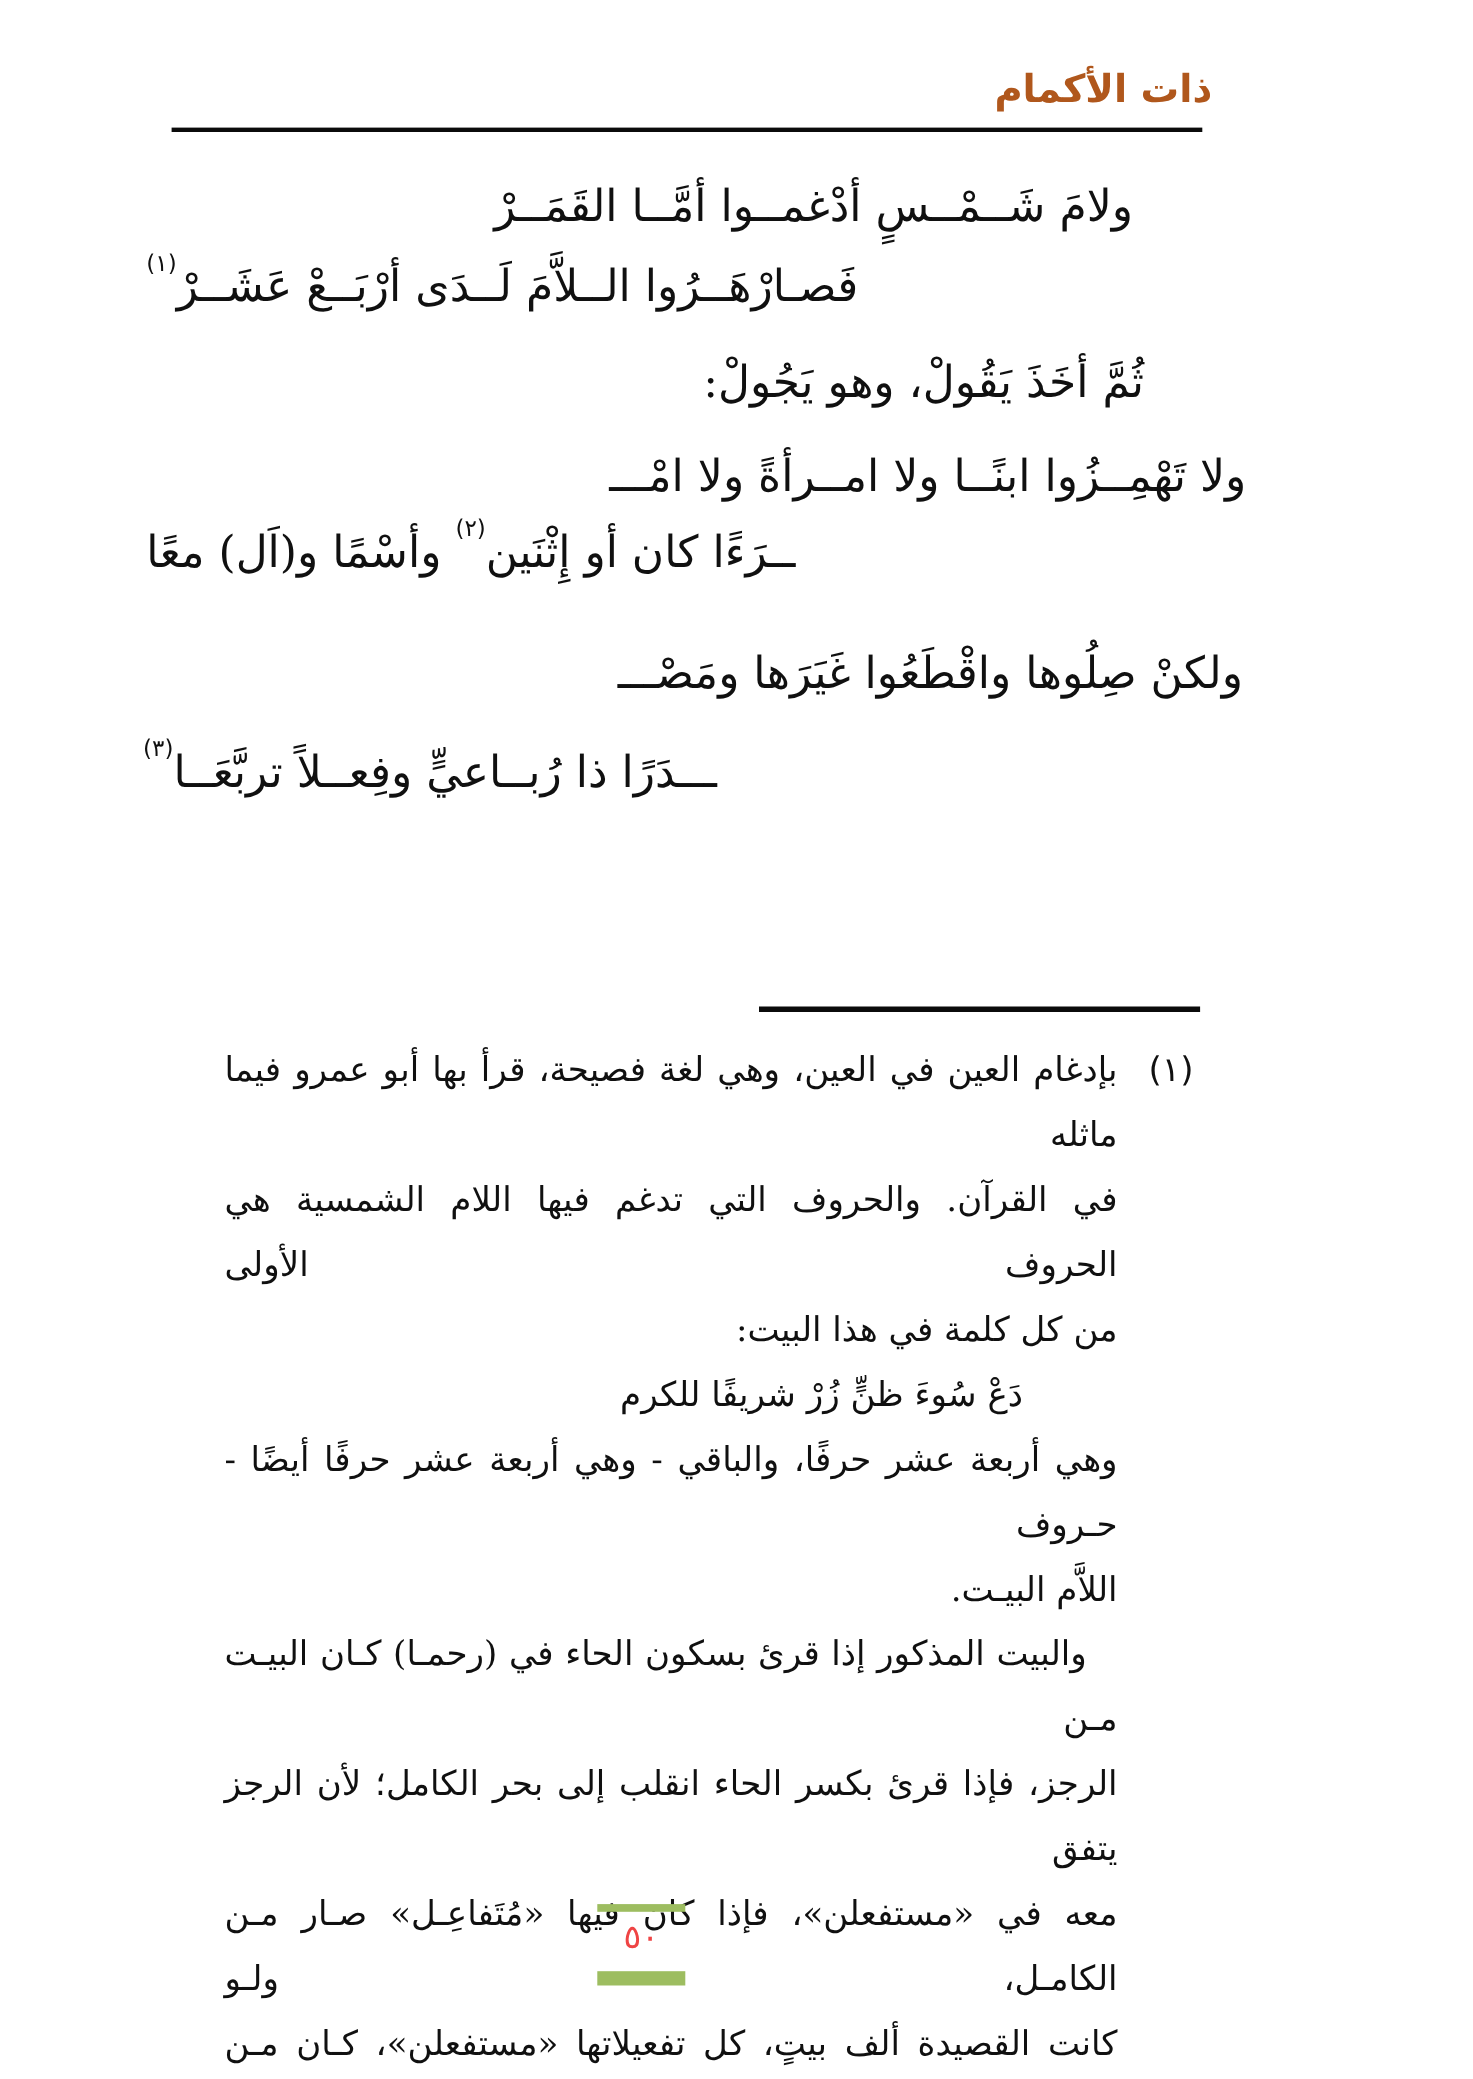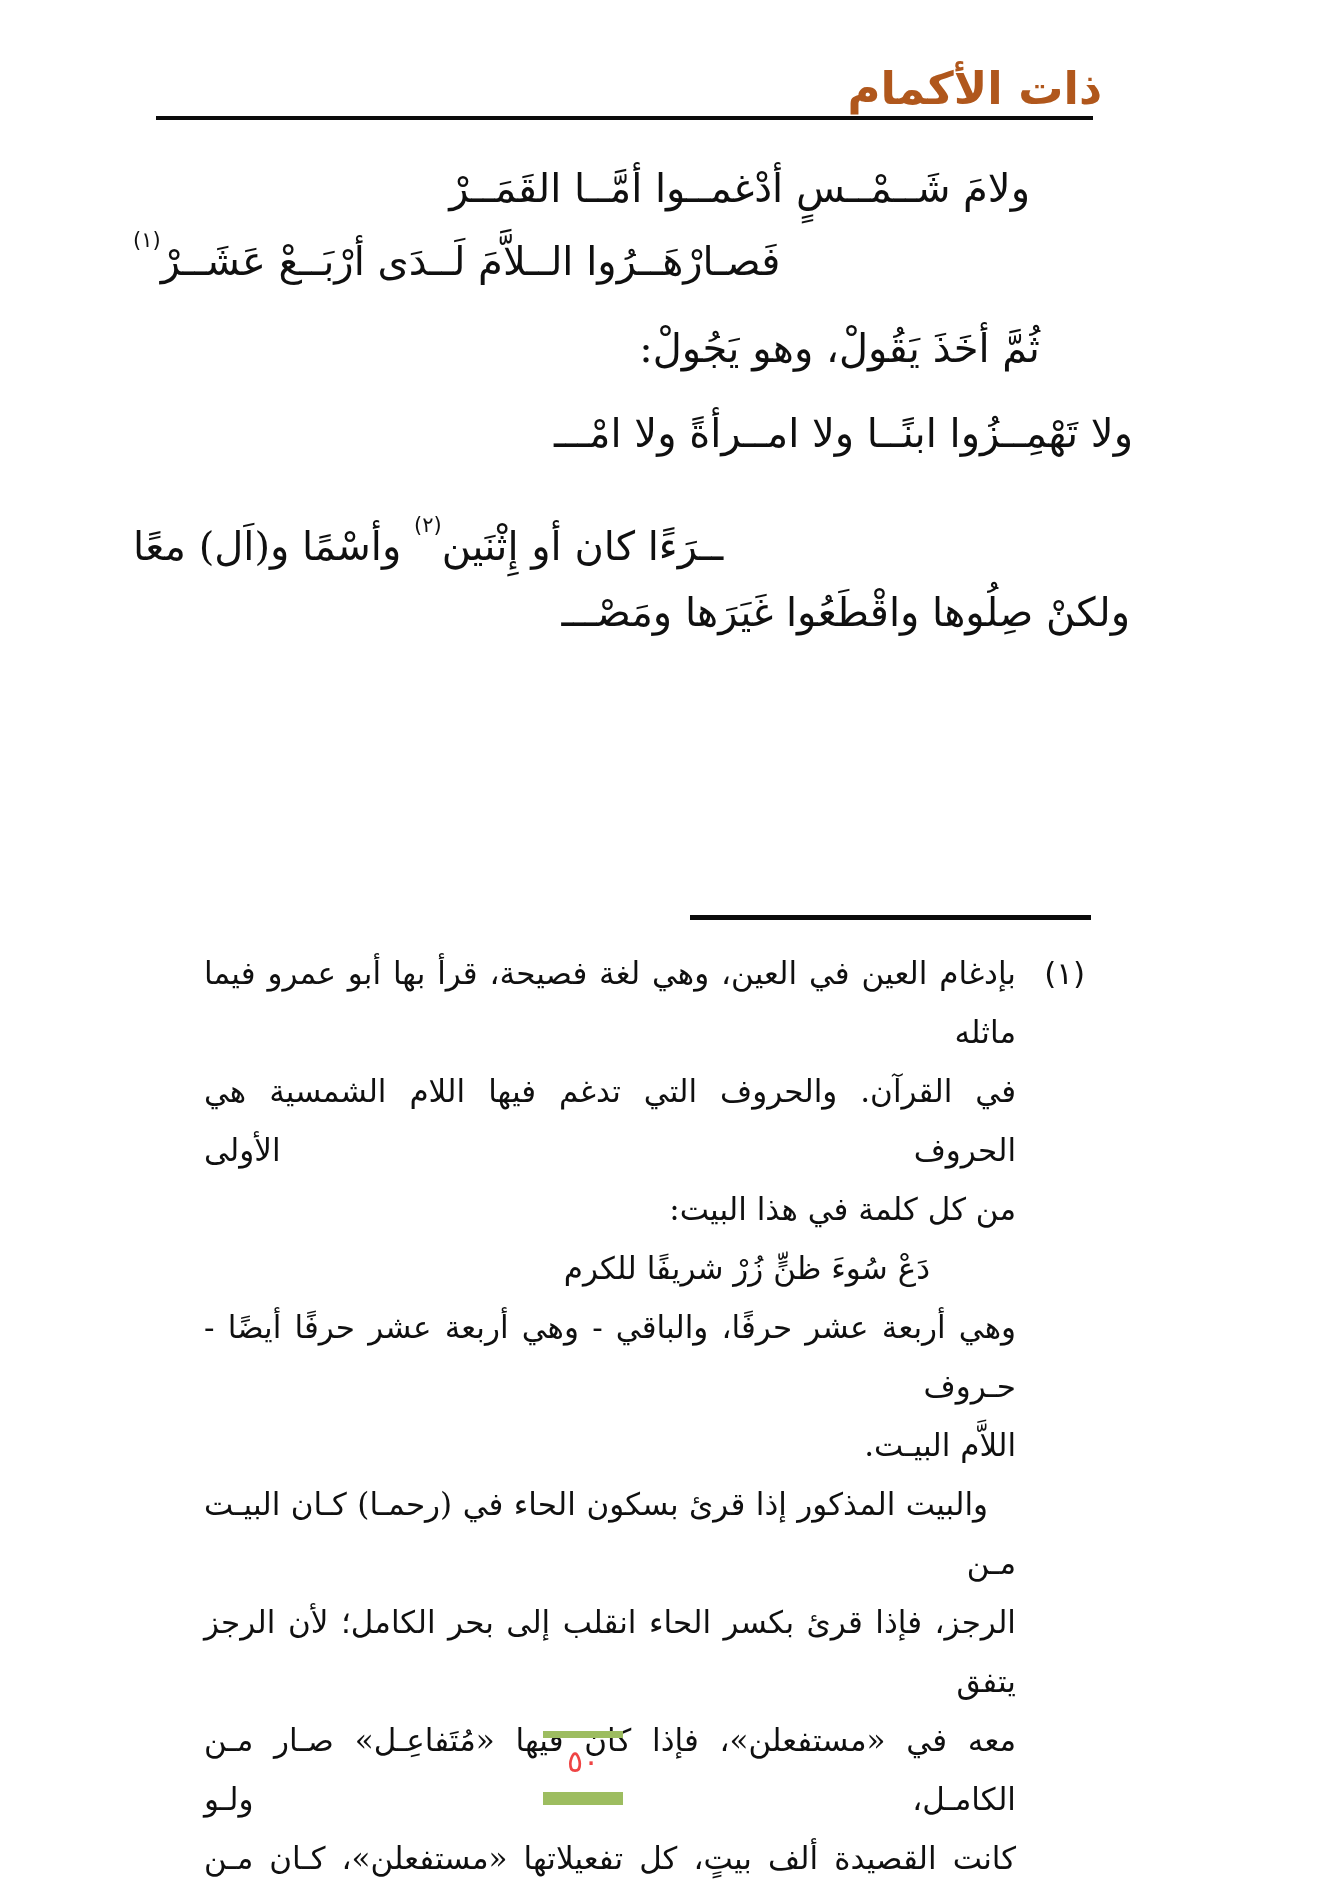--- a/index.html
+++ b/index.html
@@ -8,41 +8,41 @@
     width:1339px; height:1890px;
     background:#ffffff;
     direction:rtl;
     font-family:"DejaVu Sans", sans-serif;
     color:#101010;
     overflow:hidden;
   }
   
   .page-title {
     position:absolute; top:62px; right:237px;
-    font-size:45px; font-weight:bold;
+    font-size:35px; font-weight:bold;
     color:#b0571c;
     letter-spacing:0px;
     white-space:nowrap;
   }
   .header-rule {
     position:absolute; top:116px; left:156px;
     width:937px; height:4px; background:#0b0b0b;
   }
   
   .verse {
     position:absolute;
     font-size:40px; line-height:1.5;
     white-space:nowrap;
     font-family:"DejaVu Serif","DejaVu Sans",serif;
   }
   .v1 { top:158px; right:309px; }
   .v2 { top:231px; left:133px; }
   .interlude { top:318px; right:299px; }
   .v3 { top:403px; right:206px; }
-  .v4 { top:516px; left:133px; }
+  .v4 { top:472px; left:133px; }
   .v5 { top:582px; right:209px; }
   .v6 { top:672px; left:130px; }
   sup.ref {
     font-size:21px; line-height:0;
     position:relative; top:-14px;
     font-family:"DejaVu Sans",sans-serif;
   }
   
   .fn-sep {
     position:absolute; top:915px; right:248px;
@@ -95,20 +95,21 @@
   <div class="verse v2"><span>فَصـارْهَــرُوا الــلاَّمَ لَــدَى أرْبَــعْ عَشَــرْ</span><sup class="ref">(١)</sup></div>
 
   <div class="verse interlude"><span>ثُمَّ أخَذَ يَقُولْ، وهو يَجُولْ:</span></div>
 
   <div class="verse v3"><span>ولا تَهْمِــزُوا ابنًــا ولا امــرأةً ولا امْـــ</span></div>
 
   <div class="verse v4"><span>ــرَءًا كان أو إِثْنَين</span><sup class="ref">(٢)</sup><span> وأسْمًا و(اَل) معًا</span></div>
 
   <div class="verse v5"><span>ولكنْ صِلُوها واقْطَعُوا غَيَرَها ومَصْـــ</span></div>
 
+  <div class="verse v6"><span>ـــدَرًا ذا رُبــاعيٍّ وفِعــلاً تربَّعَــا</span><sup class="ref">(٣)</sup></div>
 
   <div class="fn-sep"></div>
 
   <div class="footnotes">
 
     <div class="fn">
       <div class="fn-marker">(١)</div>
       <div class="fn-body">
         <div class="fn-line just">بإدغام العين في العين، وهي لغة فصيحة، قرأ بها أبو عمرو فيما ماثله</div>
         <div class="fn-line just">في القرآن. والحروف التي تدغم فيها اللام الشمسية هي الحروف الأولى</div>

